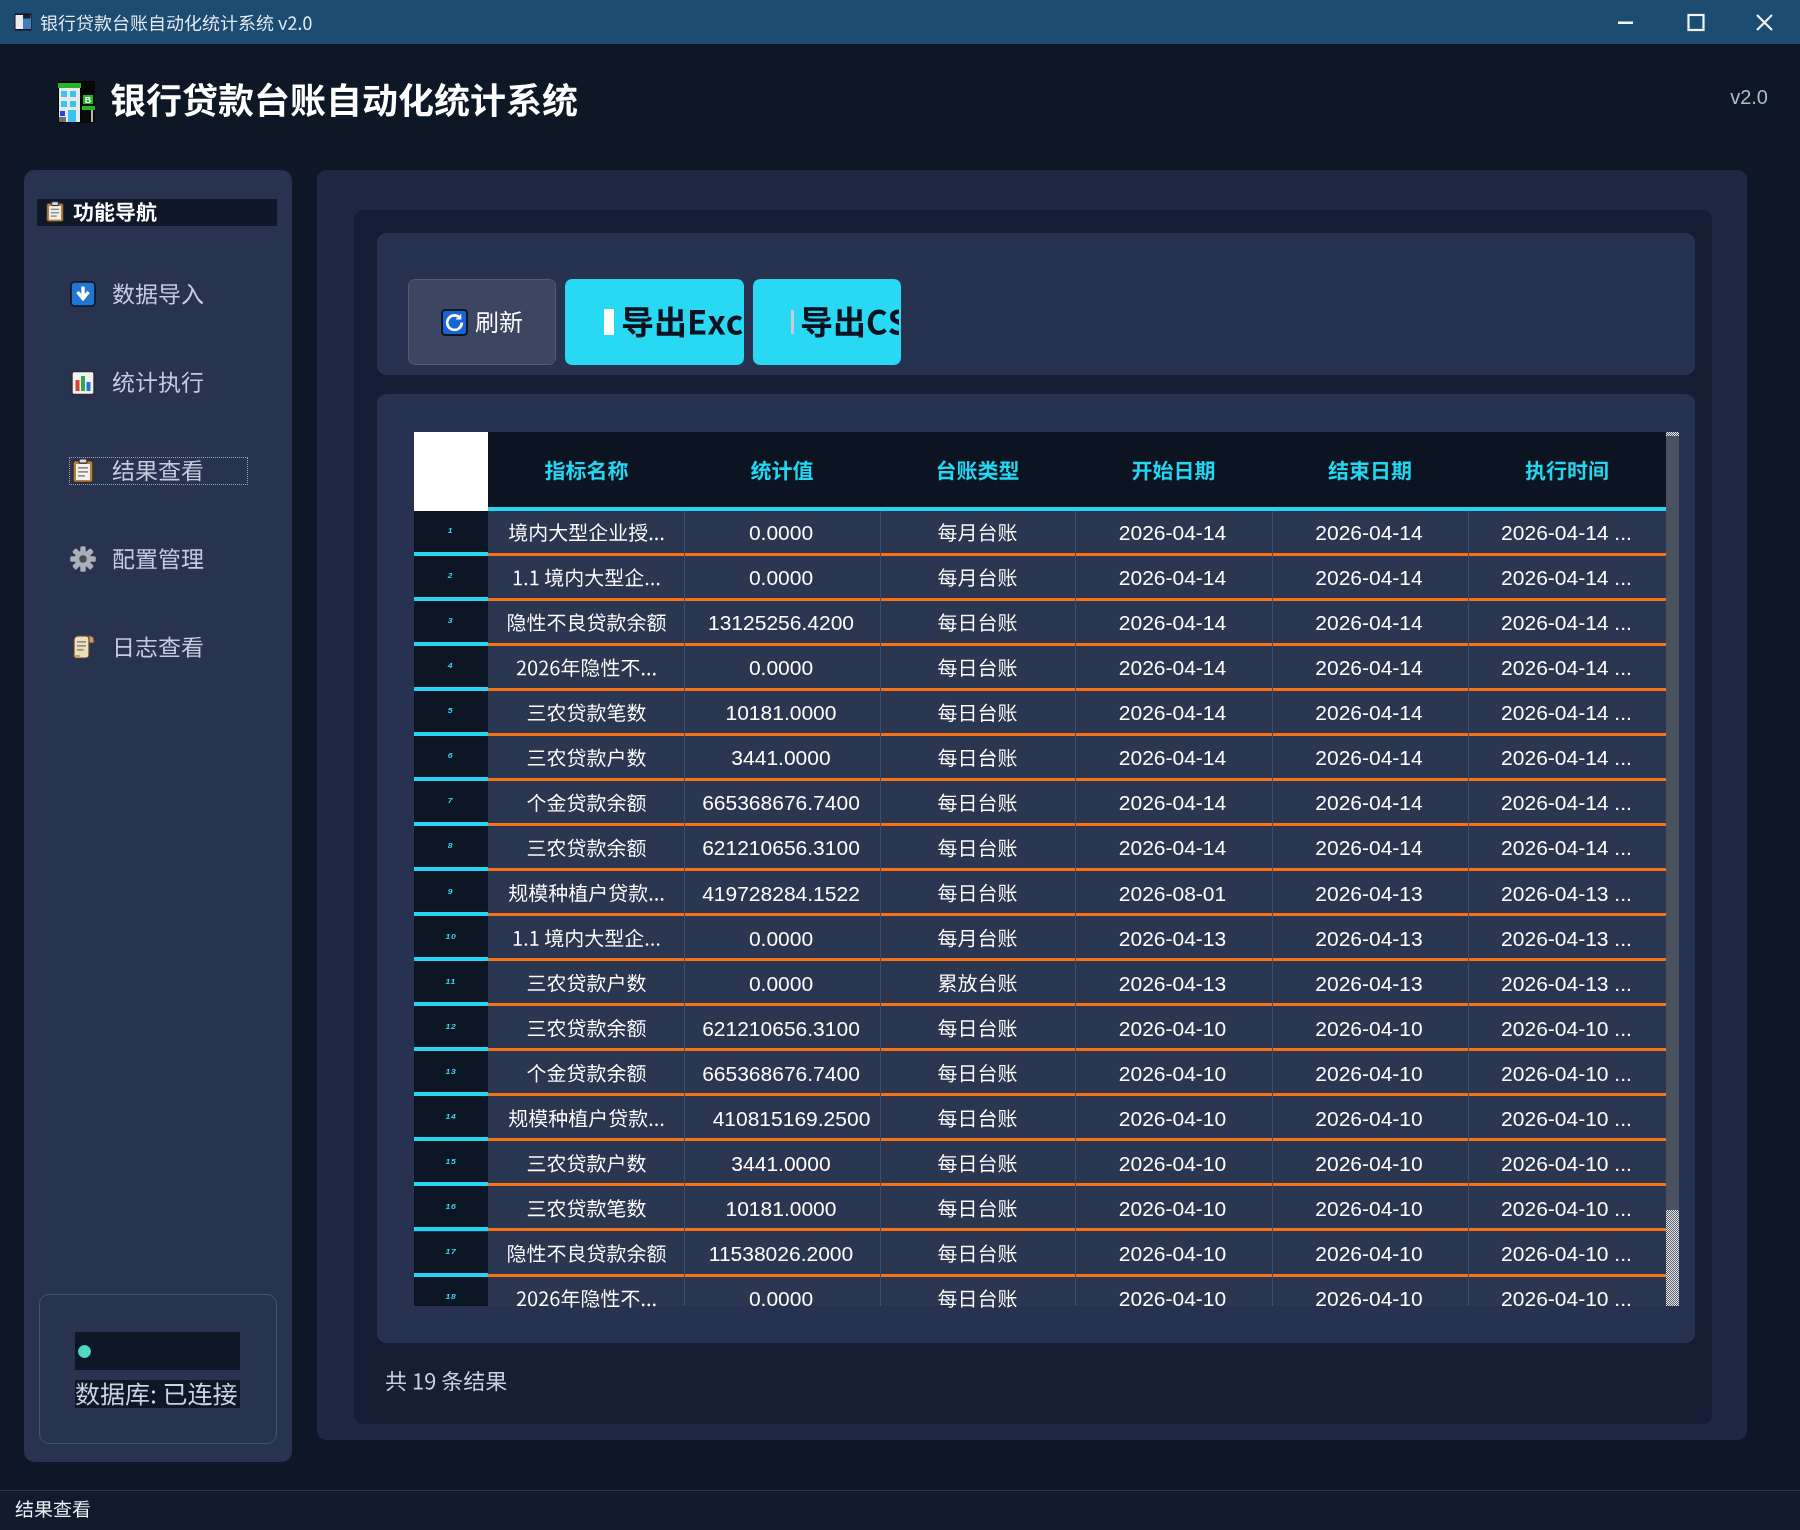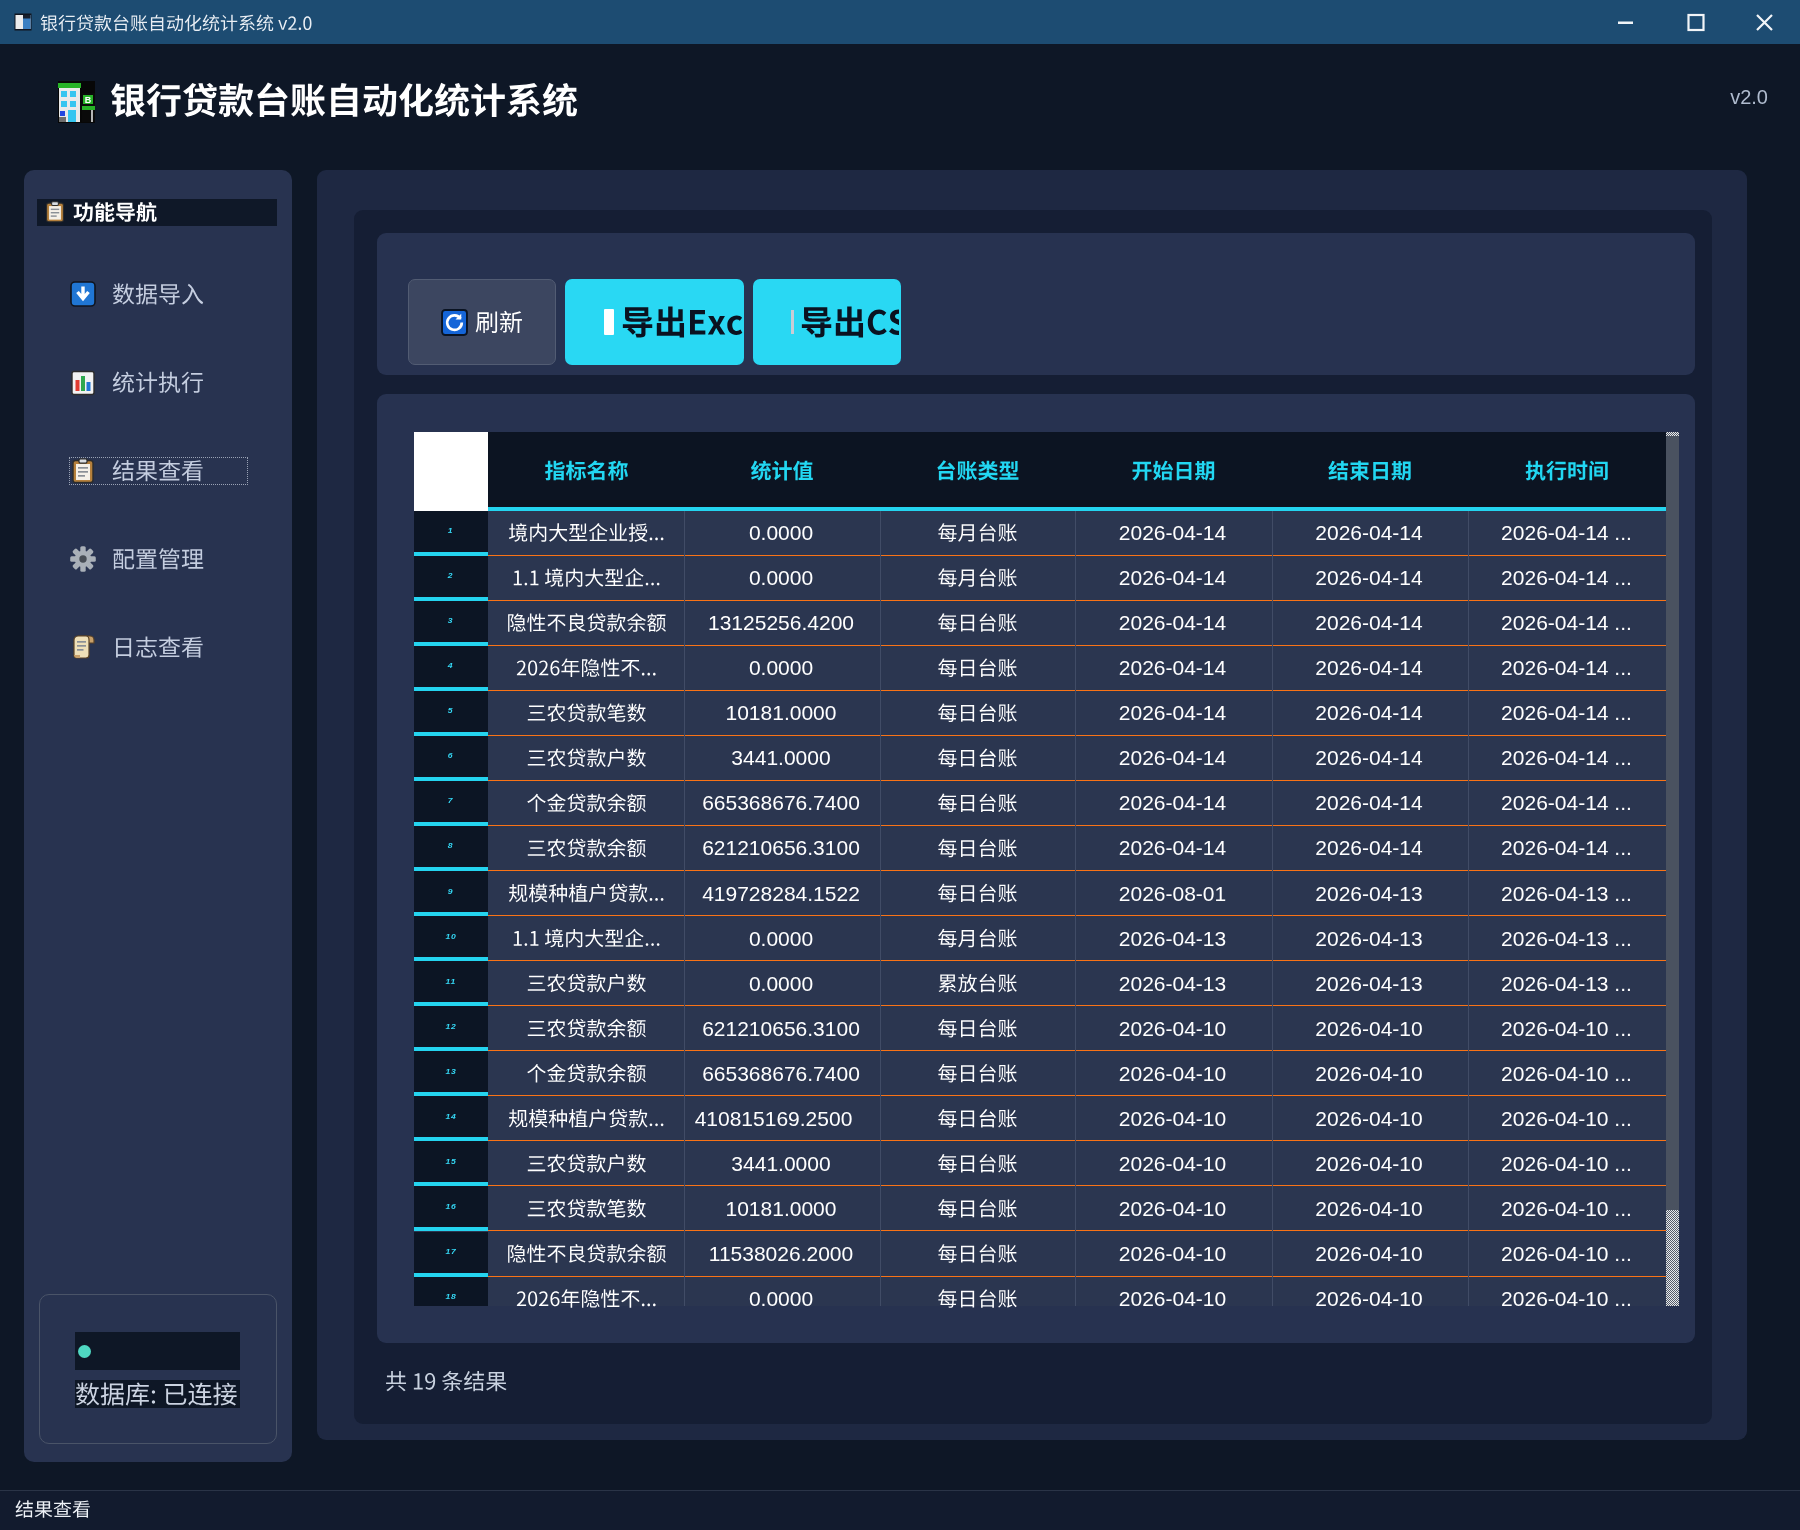--- a/index.html
+++ b/index.html
@@ -21,21 +21,21 @@
 #btnexcel{position:absolute;left:565px;top:279px;width:179px;height:86px;background:#29d8f3;border-radius:7px}
 #btncsv{position:absolute;left:753px;top:279px;width:148px;height:86px;background:#29d8f3;border-radius:7px}
 #excelpg{position:absolute;left:604px;top:309px;width:10px;height:26px;background:#fff;border-radius:1px}
 #csvpg{position:absolute;left:791px;top:310px;width:3px;height:24px;background:#c9ccd4}
 #table{position:absolute;left:414px;top:432px;width:1252px;height:874px;overflow:hidden}
 #thead{position:absolute;left:0;top:0;width:1252px;height:78.5px;background:#0c1422}
 #corner{position:absolute;left:0;top:0;width:74px;height:78.5px;background:#fff}
 #hline{position:absolute;left:74px;top:74.5px;width:1178px;height:4px;background:#24d4f0}
 #tbody{position:absolute;left:0;top:78.5px;width:1252px;height:795.5px;background:#2b3650}
 .row{position:absolute;left:0;width:1252px;height:45.06px;box-sizing:border-box}
-.row{border-bottom:1px solid #f97316}
+.row{border-bottom:3px solid #f97316}
 .row .num{position:absolute;left:0;top:0;width:74px;height:45.06px;background:#0c1524;border-bottom:4px solid #24d4f0;display:flex;align-items:center;justify-content:center;box-sizing:border-box}
 .nn{font-size:11px;font-weight:bold;font-style:italic;color:#35d8f5;transform:scale(0.78,0.6);letter-spacing:1px}
 .cell{position:absolute;top:0;height:45.06px;display:flex;align-items:center;justify-content:center;font-size:21px;color:#fff}
 .vsep{position:absolute;top:0;width:1px;height:795.5px;background:#414c66}
 #sbar{position:absolute;left:1666px;top:432px;width:13px;height:874px;background:repeating-conic-gradient(#e8eaee 0% 25%,#555c68 0% 50%) 0 0/2px 2px}
 #shandle{position:absolute;left:1666px;top:436px;width:13px;height:774px;background:#4a5260}
 #footer{position:absolute;left:0;top:1490px;width:1800px;height:40px;background:#121b2e;border-top:1px solid #2a3447}
 </style></head>
 <body>
 <div id="titlebar"></div>
@@ -172,21 +172,21 @@
         </div>
         <div class="cell" style="left:269.5px;width:195px">665368676.7400</div>
         <div class="cell" style="left:660.5px;width:196px">2026-04-10</div>
         <div class="cell" style="left:857.5px;width:195px">2026-04-10</div>
         <div class="cell" style="left:1053.5px;width:198px">2026-04-10 ...</div>
       </div>
       <div class="row" style="top:585.8px">
         <div class="num">
           <span class="nn">14</span>
         </div>
-        <div class="cell" style="left:262px;width:195px">410815169.2500</div>
+        <div class="cell" style="left:280px;width:195px">410815169.2500</div>
         <div class="cell" style="left:660.5px;width:196px">2026-04-10</div>
         <div class="cell" style="left:857.5px;width:195px">2026-04-10</div>
         <div class="cell" style="left:1053.5px;width:198px">2026-04-10 ...</div>
       </div>
       <div class="row" style="top:630.8px">
         <div class="num">
           <span class="nn">15</span>
         </div>
         <div class="cell" style="left:269.5px;width:195px">3441.0000</div>
         <div class="cell" style="left:660.5px;width:196px">2026-04-10</div>

